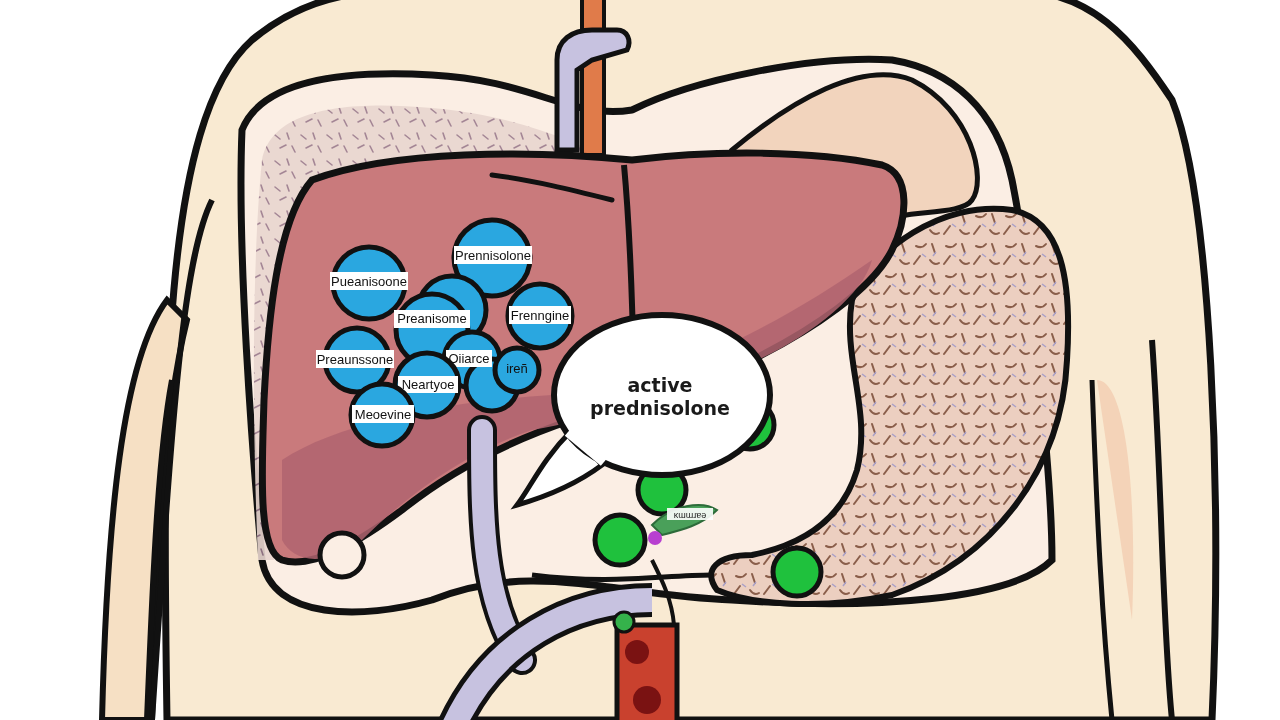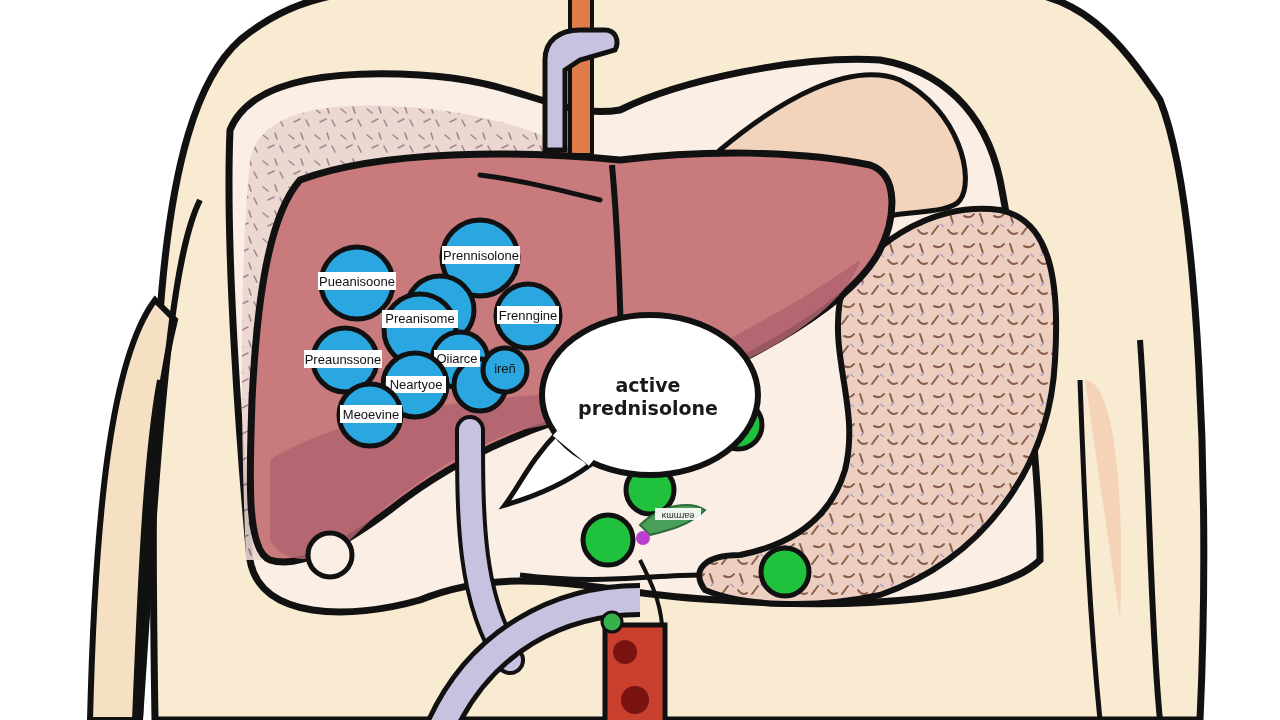--- a/index.html
+++ b/index.html
@@ -1,16 +1,16 @@
 <!DOCTYPE html>
 <html><head>
 <meta charset="utf-8">
 <style>
   html, body { margin:0; padding:0; width:1280px; height:720px; overflow:hidden; background:#ffffff; }
-  #stage { position:relative; width:1216px; height:720px; }
+  #stage { position:relative; width:1216px; height:720px;margin-left:12px; }
   svg { position:absolute; left:0; top:0; }
   .pill-label { font-family:"Liberation Sans", sans-serif; font-size:13px; fill:#111; }
   .bubble-text { font-family:"DejaVu Sans", sans-serif; font-weight:bold; font-size:19px; fill:#1a1a1a; }
   .tiny-label { font-family:"Liberation Sans", sans-serif; font-size:9px; fill:#222; }
 </style>
 </head>
 <body>
 
 <div id="stage">
 <svg width="1280" height="720" viewBox="0 0 1280 720">

